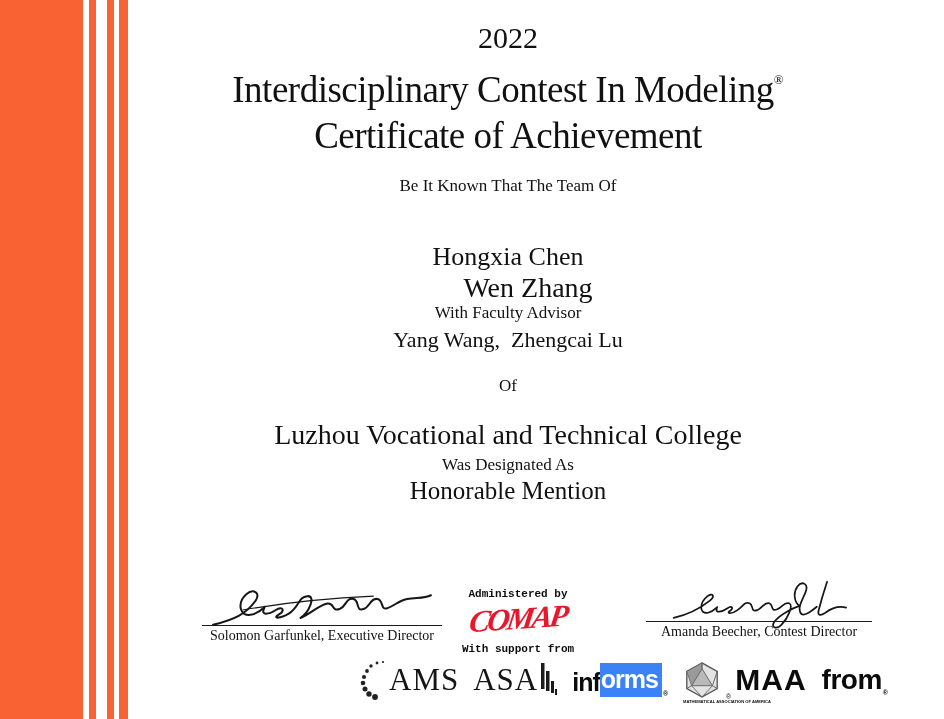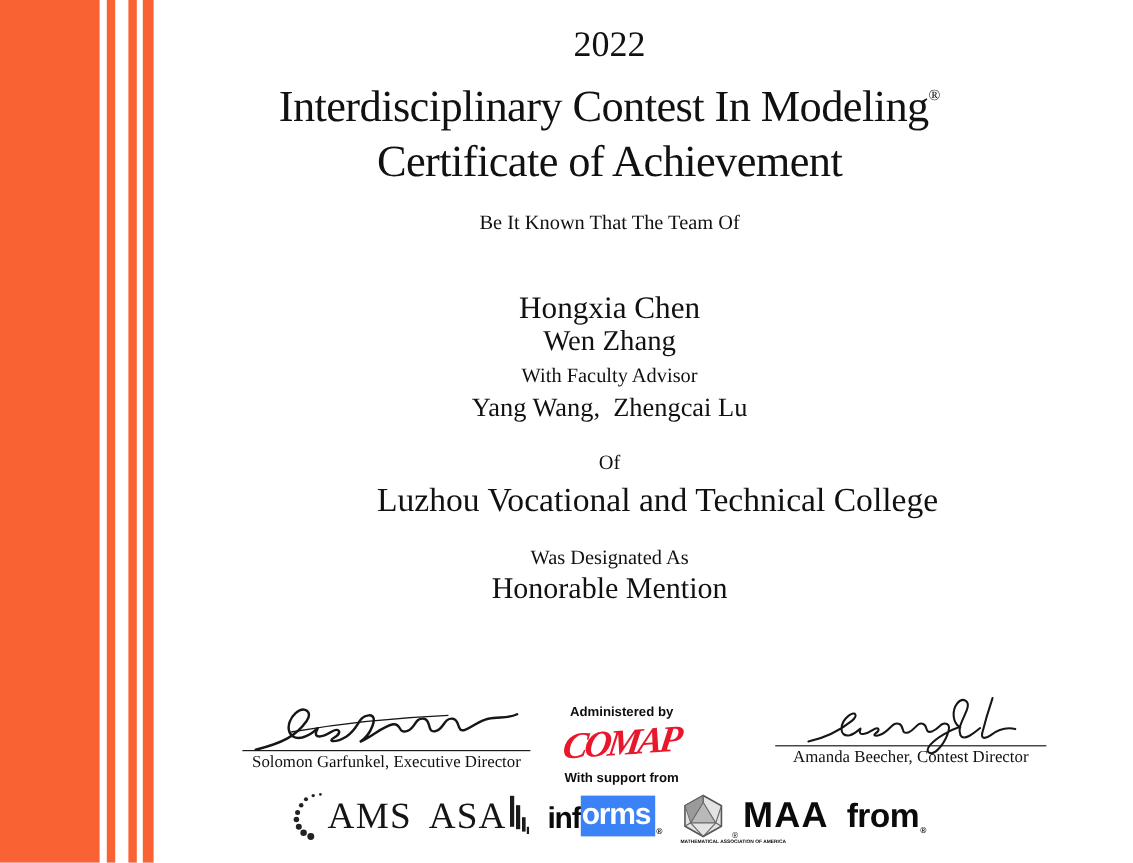--- a/index.html
+++ b/index.html
@@ -14,46 +14,46 @@
   .s3{left:119px;width:9px;}
   
   .line{position:absolute;left:128px;width:760px;text-align:center;line-height:1.12;white-space:pre;}
   .l-year{top:21px;font-size:30px;}
   .l-title{top:69px;font-size:37px;letter-spacing:-0.5px;}
   .l-sub{top:115px;font-size:37px;letter-spacing:-0.5px;}
   .small{font-size:17px;}
   .l-intro{top:176px;}
   .l-n1{top:212px;font-size:26px;}
   .l-n2{top:242px;font-size:26px;}
-  .l-n3{top:272px;font-size:24px;}
+  .l-n3{top:272px;font-size:28px;padding-left:20px;}
   .l-advintro{top:303px;}
   .l-advisors{top:328px;font-size:22px;}
   .l-of{top:376px;}
-  .l-inst{top:402px;font-size:28px;margin-left:40px;}
+  .l-inst{top:419px;font-size:28px;}
   .l-desintro{top:455px;}
   .l-desig{top:477px;font-size:25px;}
   .reg{font-size:13px;vertical-align:18px;letter-spacing:0;}
   
   .sig{position:absolute;text-align:center;}
   .sig svg{display:block;margin:0 auto;}
   .sig-line{border-top:1.6px solid #1c1c1c;width:100%;margin-top:-9px;}
   .sig-label{font-size:14px;margin-top:2px;white-space:nowrap;}
   .sig-left{left:202px;width:240px;top:586px;}
   .sig-right{left:646px;width:226px;top:580px;}
   
   .comap-block{position:absolute;left:452px;width:132px;top:588px;text-align:center;
                font-family:"Liberation Sans", sans-serif;}
-  .tinybold{font-size:11px;font-weight:bold;color:#0d0d0d;}
+  .tinybold{font-size:11px;font-weight:bold;color:#0d0d0d;font-family:Liberation Mono, monospace;}
   .comap-word{display:inline-block;font-family:"Liberation Serif", serif;font-style:italic;
               font-weight:bold;font-size:31px;color:var(--comap);letter-spacing:-3px;
               transform:skewX(-12deg) rotate(-4deg);margin:1px 0 2px 0;}
   .support{margin-top:4px;}
   
   .logos-row{position:absolute;top:655px;left:128px;right:56px;height:50px;
-             display:flex;justify-content:center;align-items:center;gap:15px;
+             display:flex;justify-content:flex-end;align-items:center;gap:15px;
              font-family:"Liberation Sans", sans-serif;}
   .amsasa{display:flex;align-items:center;font-family:"Liberation Serif", serif;
           font-size:31px;color:#151515;gap:3px;}
   .amsasa .t{letter-spacing:1px;}
   .informs{display:flex;align-items:flex-end;font-weight:bold;font-size:25px;
            letter-spacing:-1px;color:#0b0b0b;}
   .orms{background:#3b82f6;color:#fff;padding:2px 4px 3px 1px;}
   .logo-reg{font-size:7px;letter-spacing:0;margin-left:1px;}
   .maa{position:relative;display:flex;align-items:center;gap:4px;}
   .maa-text{font-weight:bold;font-size:30px;letter-spacing:1px;color:#0b0b0b;}

